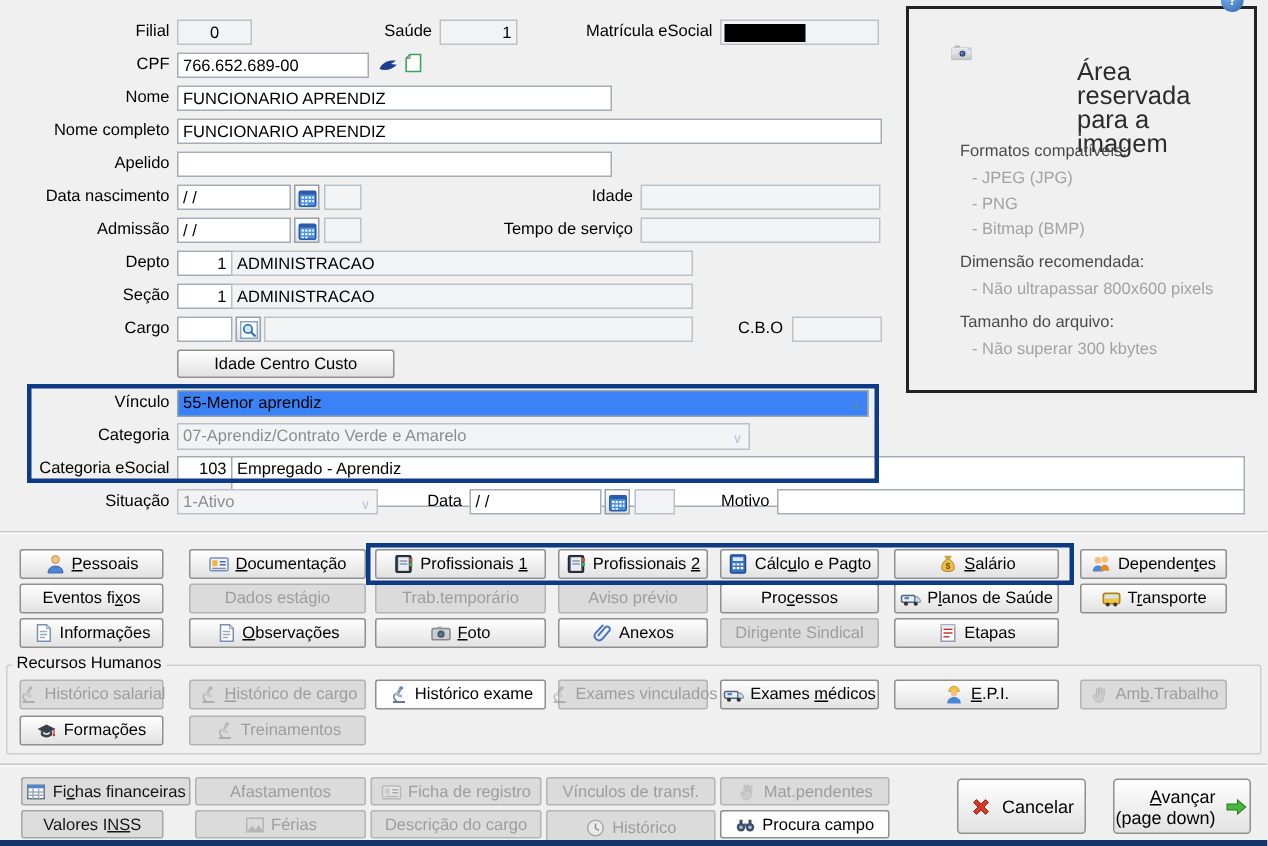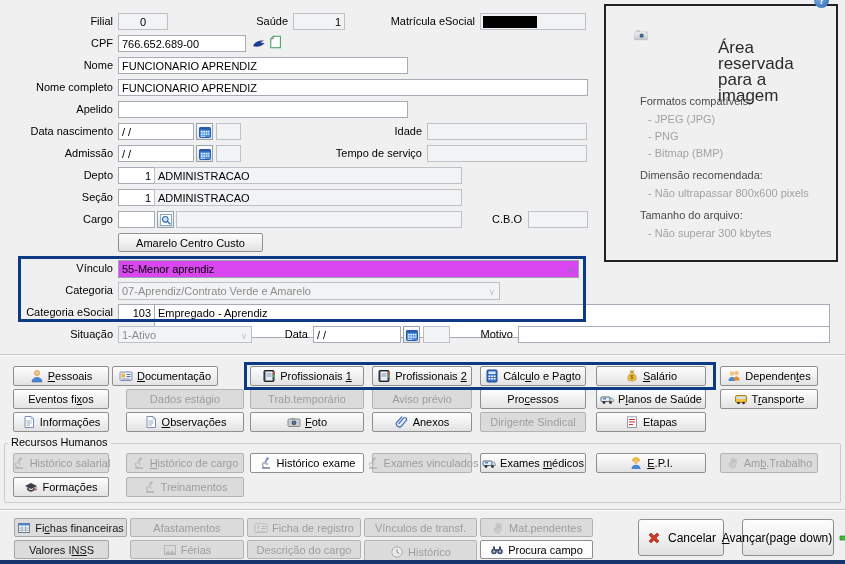--- a/index.html
+++ b/index.html
@@ -4,32 +4,32 @@
 <style>
   html,body{margin:0;padding:0}
   body{width:845px;height:564px;background:#f0f0f0;font-family:"Liberation Sans",sans-serif;font-size:11px;position:relative;overflow:hidden;color:#000}
   .lbl{position:absolute;text-align:right;line-height:17px;white-space:nowrap}
   .fld{position:absolute;background:#fff;border:1px solid #a5acb5;box-sizing:border-box;line-height:14px;padding:1px 3px;white-space:nowrap;overflow:hidden;height:17px}
   .ro{background:#f2f3f5;border-color:#bcc1c8}
   .ctr{text-align:center}.rt{text-align:right}
   .graytext{color:#8c8c8c}
   .dd::after{content:"∨";position:absolute;right:4px;top:2px;font-size:9px;color:#5f8aa8}
   .dd.ro::after{color:#b8c6d6}
-  .yellow{background:#d946ef;border-color:#9aa4ae}
+  .yellow{background:#3b82f6;border-color:#9aa4ae}
   .sbtn{position:absolute;width:17px;height:17px;box-sizing:border-box;border:1px solid #98a0aa;background:linear-gradient(#fdfdfd,#dde1e6);display:flex;align-items:center;justify-content:center}
   .btn{position:absolute;box-sizing:border-box;height:20px;border:1px solid #8f8f8f;border-radius:2px;background:linear-gradient(#fefefe,#e2e2e2);display:flex;align-items:center;justify-content:center;gap:4px;white-space:nowrap;cursor:default}
   .btn.disabled{background:#dbdbdb;border-color:#b3b3b3;color:#9d9d9d}
   .btn.disabled .ico{filter:grayscale(1) opacity(.45)}
   .btn.white{background:#fdfdfd}
   .btn.flat{background:#dcdcdc;border-color:#a6a6a6;color:#141414}
   .actbtn{height:37px;font-size:12px;border-radius:3px;gap:6px}
   .actbtn .ico,.actbtn .ico svg{width:16px;height:16px}
   .ico{display:inline-flex;width:14px;height:14px;flex:none}
   .ico svg{width:14px;height:14px}
-  .lines{display:flex;flex-direction:row;align-items:flex-start;line-height:14px}
+  .lines{display:flex;flex-direction:column;align-items:flex-end;line-height:14px}
   .sep{position:absolute;left:0;width:845px;height:2px;border-top:1px solid #c6c6c6;border-bottom:1px solid #fcfcfc;box-sizing:border-box}
   .navy{position:absolute;border:3px solid #0d3a85;z-index:6;pointer-events:none;box-sizing:border-box}
   .redact{position:absolute;background:#000}
   .panel{position:absolute;left:604px;top:4px;width:234px;height:258px;border:2px solid #222;box-sizing:border-box}
   .phead{position:absolute;font-weight:normal;color:#4a4a4a;white-space:nowrap}
   .pitem{position:absolute;color:#a2a2a2;white-space:nowrap}
   .reserved{position:absolute;left:718px;top:40px;width:112px;color:#2b2b2b;font-size:17px;line-height:16px}
   .help{position:absolute;left:814px;top:-7px;width:15px;height:15px;border-radius:50%;background:radial-gradient(circle at 35% 30%,#7db4e8,#2a62b0);color:#fff;font-size:10px;font-weight:bold;display:flex;align-items:center;justify-content:center;z-index:7}
   .gbox{position:absolute;left:4px;top:443px;width:837px;height:60px;border:1px solid #cdcdcd;border-radius:2px;box-sizing:border-box}
   .glegend{position:absolute;left:8px;top:436px;background:#f0f0f0;padding:0 3px;z-index:2}
@@ -140,21 +140,21 @@
         <circle cx="6.3" cy="6.3" r="2.8" fill="#cfe4f7" stroke="#2a6ab0" stroke-width="1.1"></circle>
         <line x1="8.4" y1="8.4" x2="11.3" y2="11.3" stroke="#2a6ab0" stroke-width="1.4"></line>
       </svg>
     </span>
   </div>
 <div class="fld ro" style="left:176px;top:211px;width:286px"></div>
 <div class="lbl" style="left:478px;top:211px;width:44px">C.B.O</div>
 <div class="fld ro" style="left:528px;top:211px;width:60px"></div>
 
 <div class="btn" style="left:118px;top:233px;width:145px;height:19px">
-    <span><span>Amarelo Centro Custo</span></span>
+    <span><span>Idade Centro Custo</span></span>
   </div>
 
 <div class="lbl" style="left:38px;top:260px;width:75px">Vínculo</div>
 <div class="fld dd yellow" style="left:118px;top:260px;width:461px;height:18px">55-Menor aprendiz</div>
 <div class="lbl" style="left:28px;top:282px;width:85px">Categoria</div>
 <div class="fld dd ro graytext" style="left:118px;top:282px;width:382px;height:18px">07-Aprendiz/Contrato Verde e Amarelo</div>
 <div class="lbl" style="left:3px;top:304px;width:110px">Categoria eSocial</div>
 <div class="fld rt" style="left:118px;top:304px;width:37px;height:18px">103</div>
 <div class="fld" style="left:154px;top:304px;width:676px;height:34px">Empregado - Aprendiz</div>
 <div class="navy" style="left:18px;top:256px;width:568px;height:66px"></div>
@@ -191,21 +191,21 @@
 
 <div class="btn" style="left:13px;top:366px;width:96px">
     <span class="ico">
       <svg viewBox="0 0 14 14">
         <circle cx="7" cy="4" r="2.6" fill="#f3c27f" stroke="#b07d3a" stroke-width=".5"></circle>
         <path d="M2 13c0-3 2.2-4.6 5-4.6s5 1.6 5 4.6z" fill="#4a86d8" stroke="#2a5596" stroke-width=".5"></path>
       </svg>
     </span>
     <span><span><u>P</u>essoais</span></span>
   </div>
-<div class="btn" style="left:112px;top:366px;width:106px">
+<div class="btn" style="left:126px;top:366px;width:118px">
     <span class="ico">
       <svg viewBox="0 0 14 14">
         <rect x="1" y="3" width="12" height="8.5" rx="1" fill="#eef3fb" stroke="#7a8fb5"></rect>
         <rect x="2.5" y="4.5" width="3.5" height="4" fill="#f3b53c"></rect>
         <line x1="7.5" y1="5.5" x2="11.5" y2="5.5" stroke="#4a6fb0"></line>
         <line x1="7.5" y1="7.5" x2="11.5" y2="7.5" stroke="#4a6fb0"></line>
         <line x1="2.5" y1="10" x2="11.5" y2="10" stroke="#88a"></line>
       </svg>
     </span>
     <span><span><u>D</u>ocumentação</span></span>

